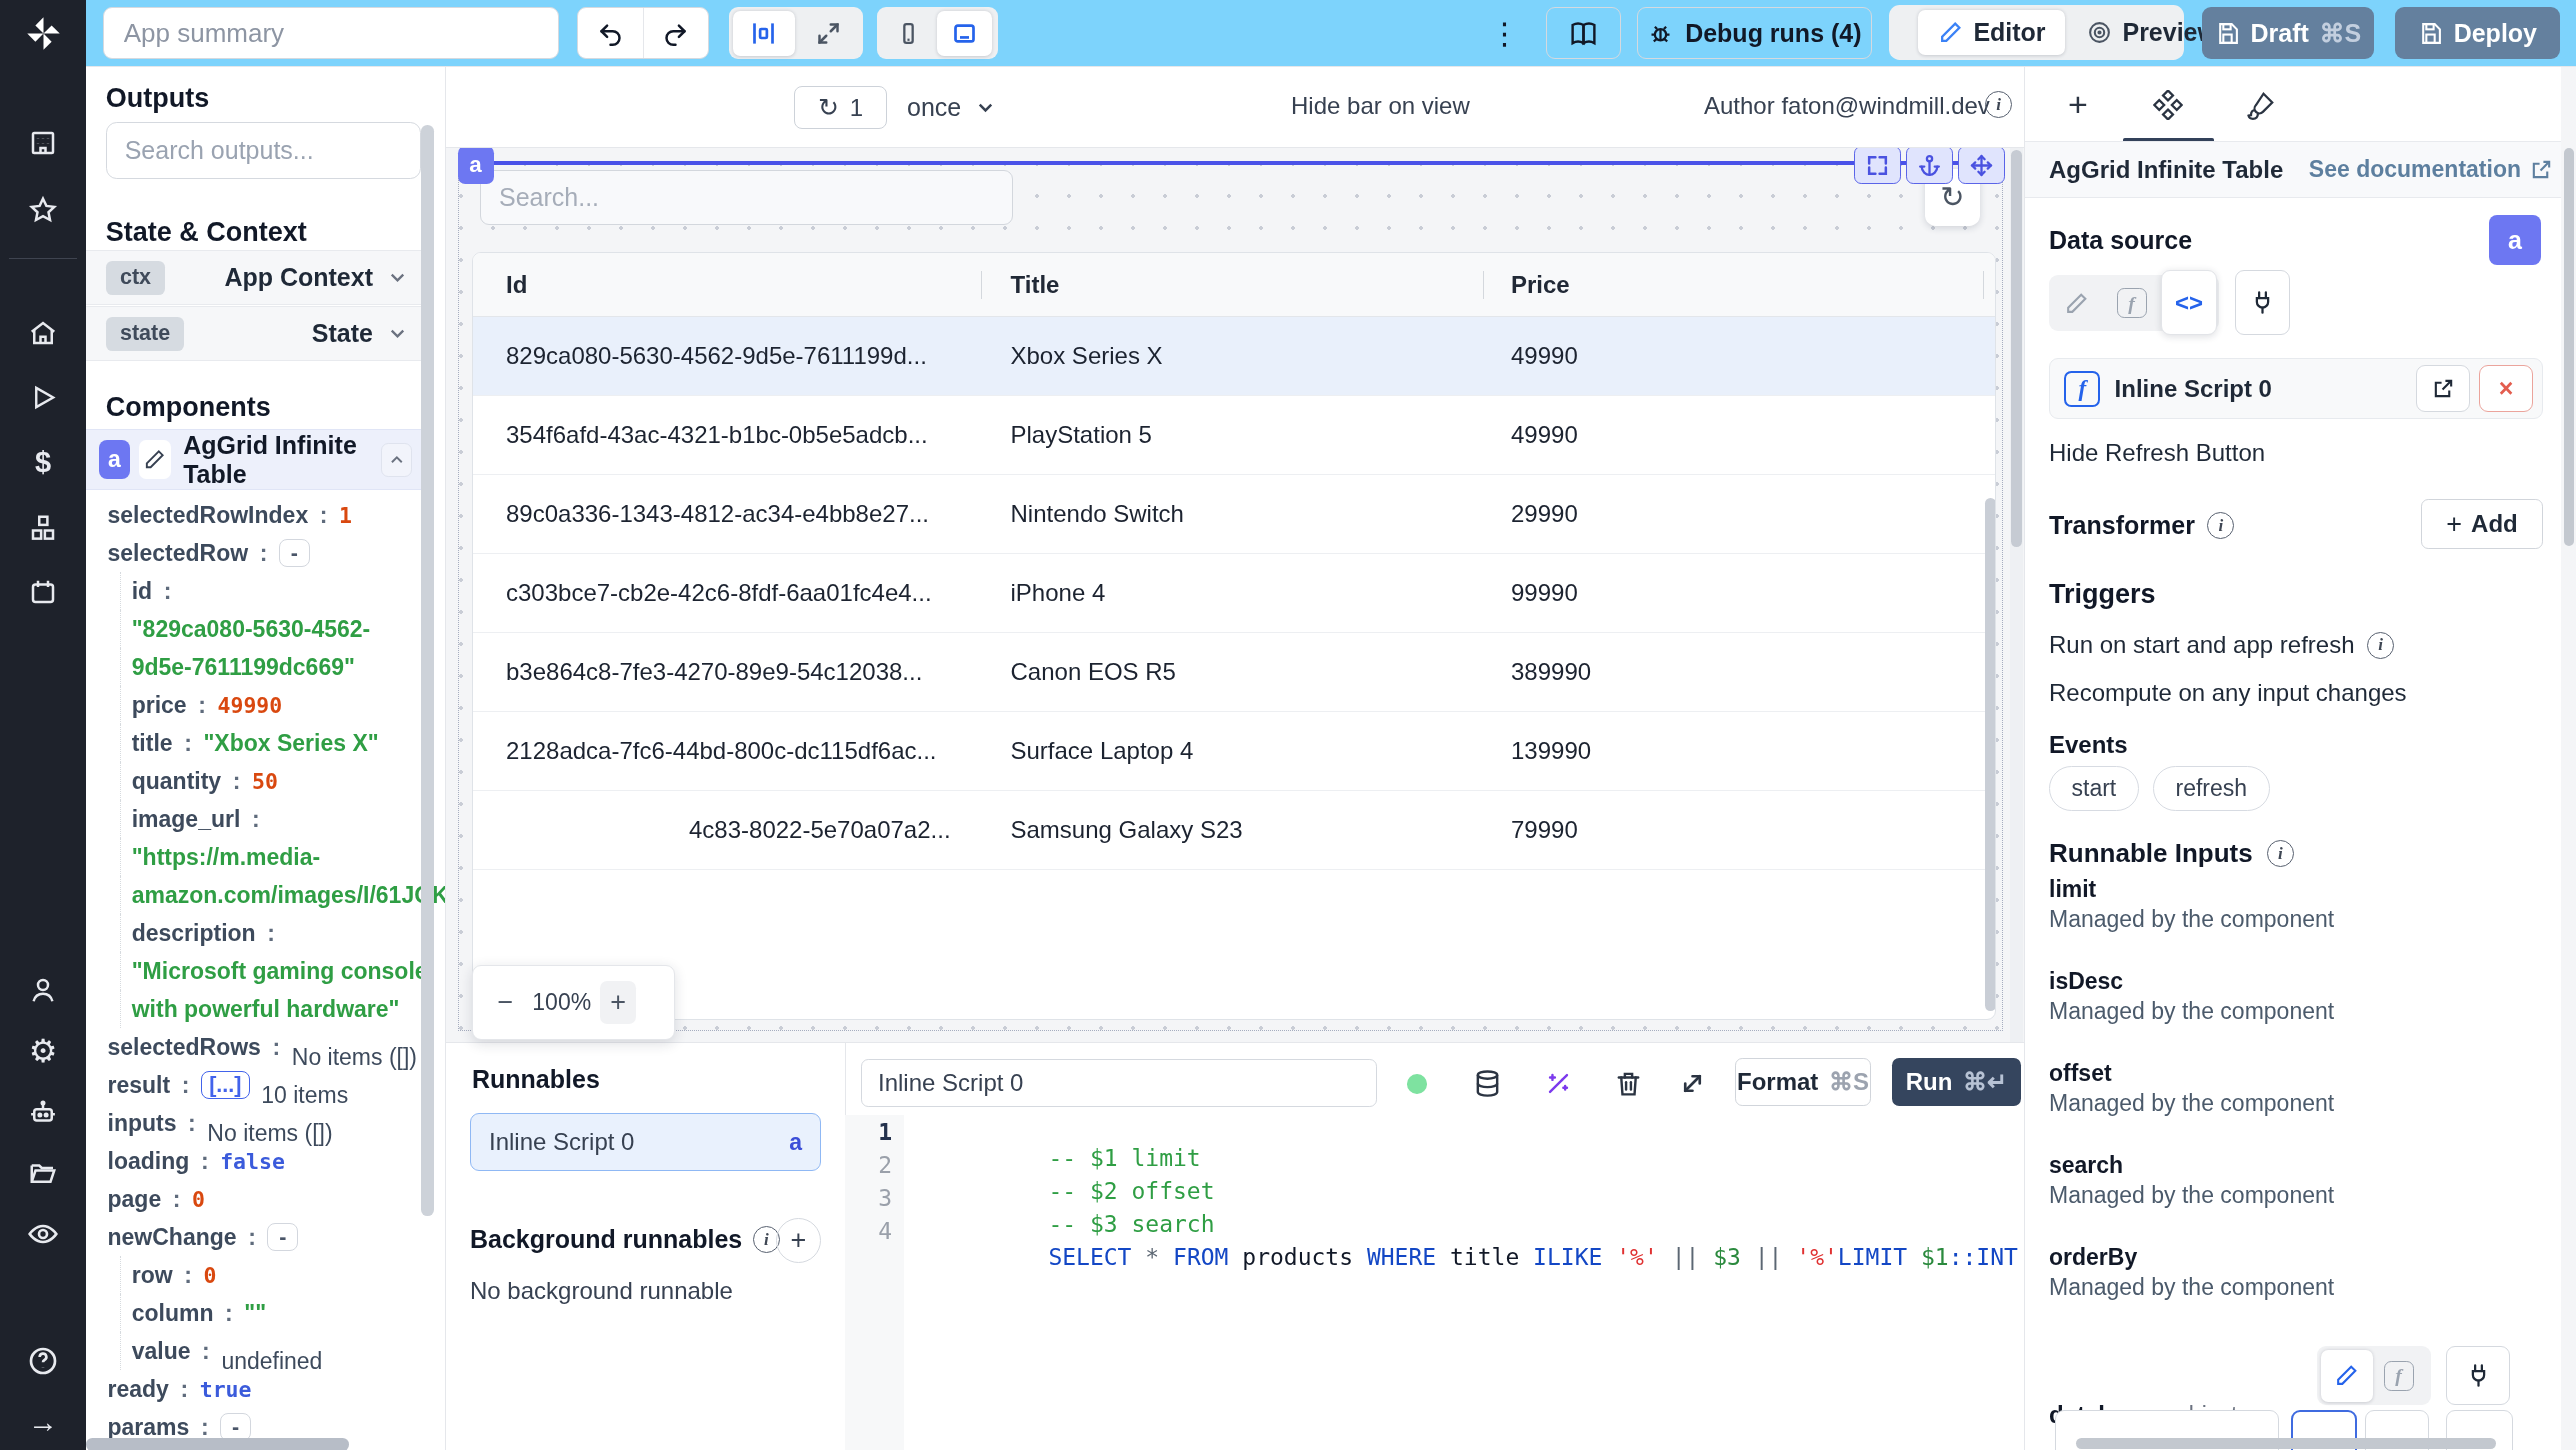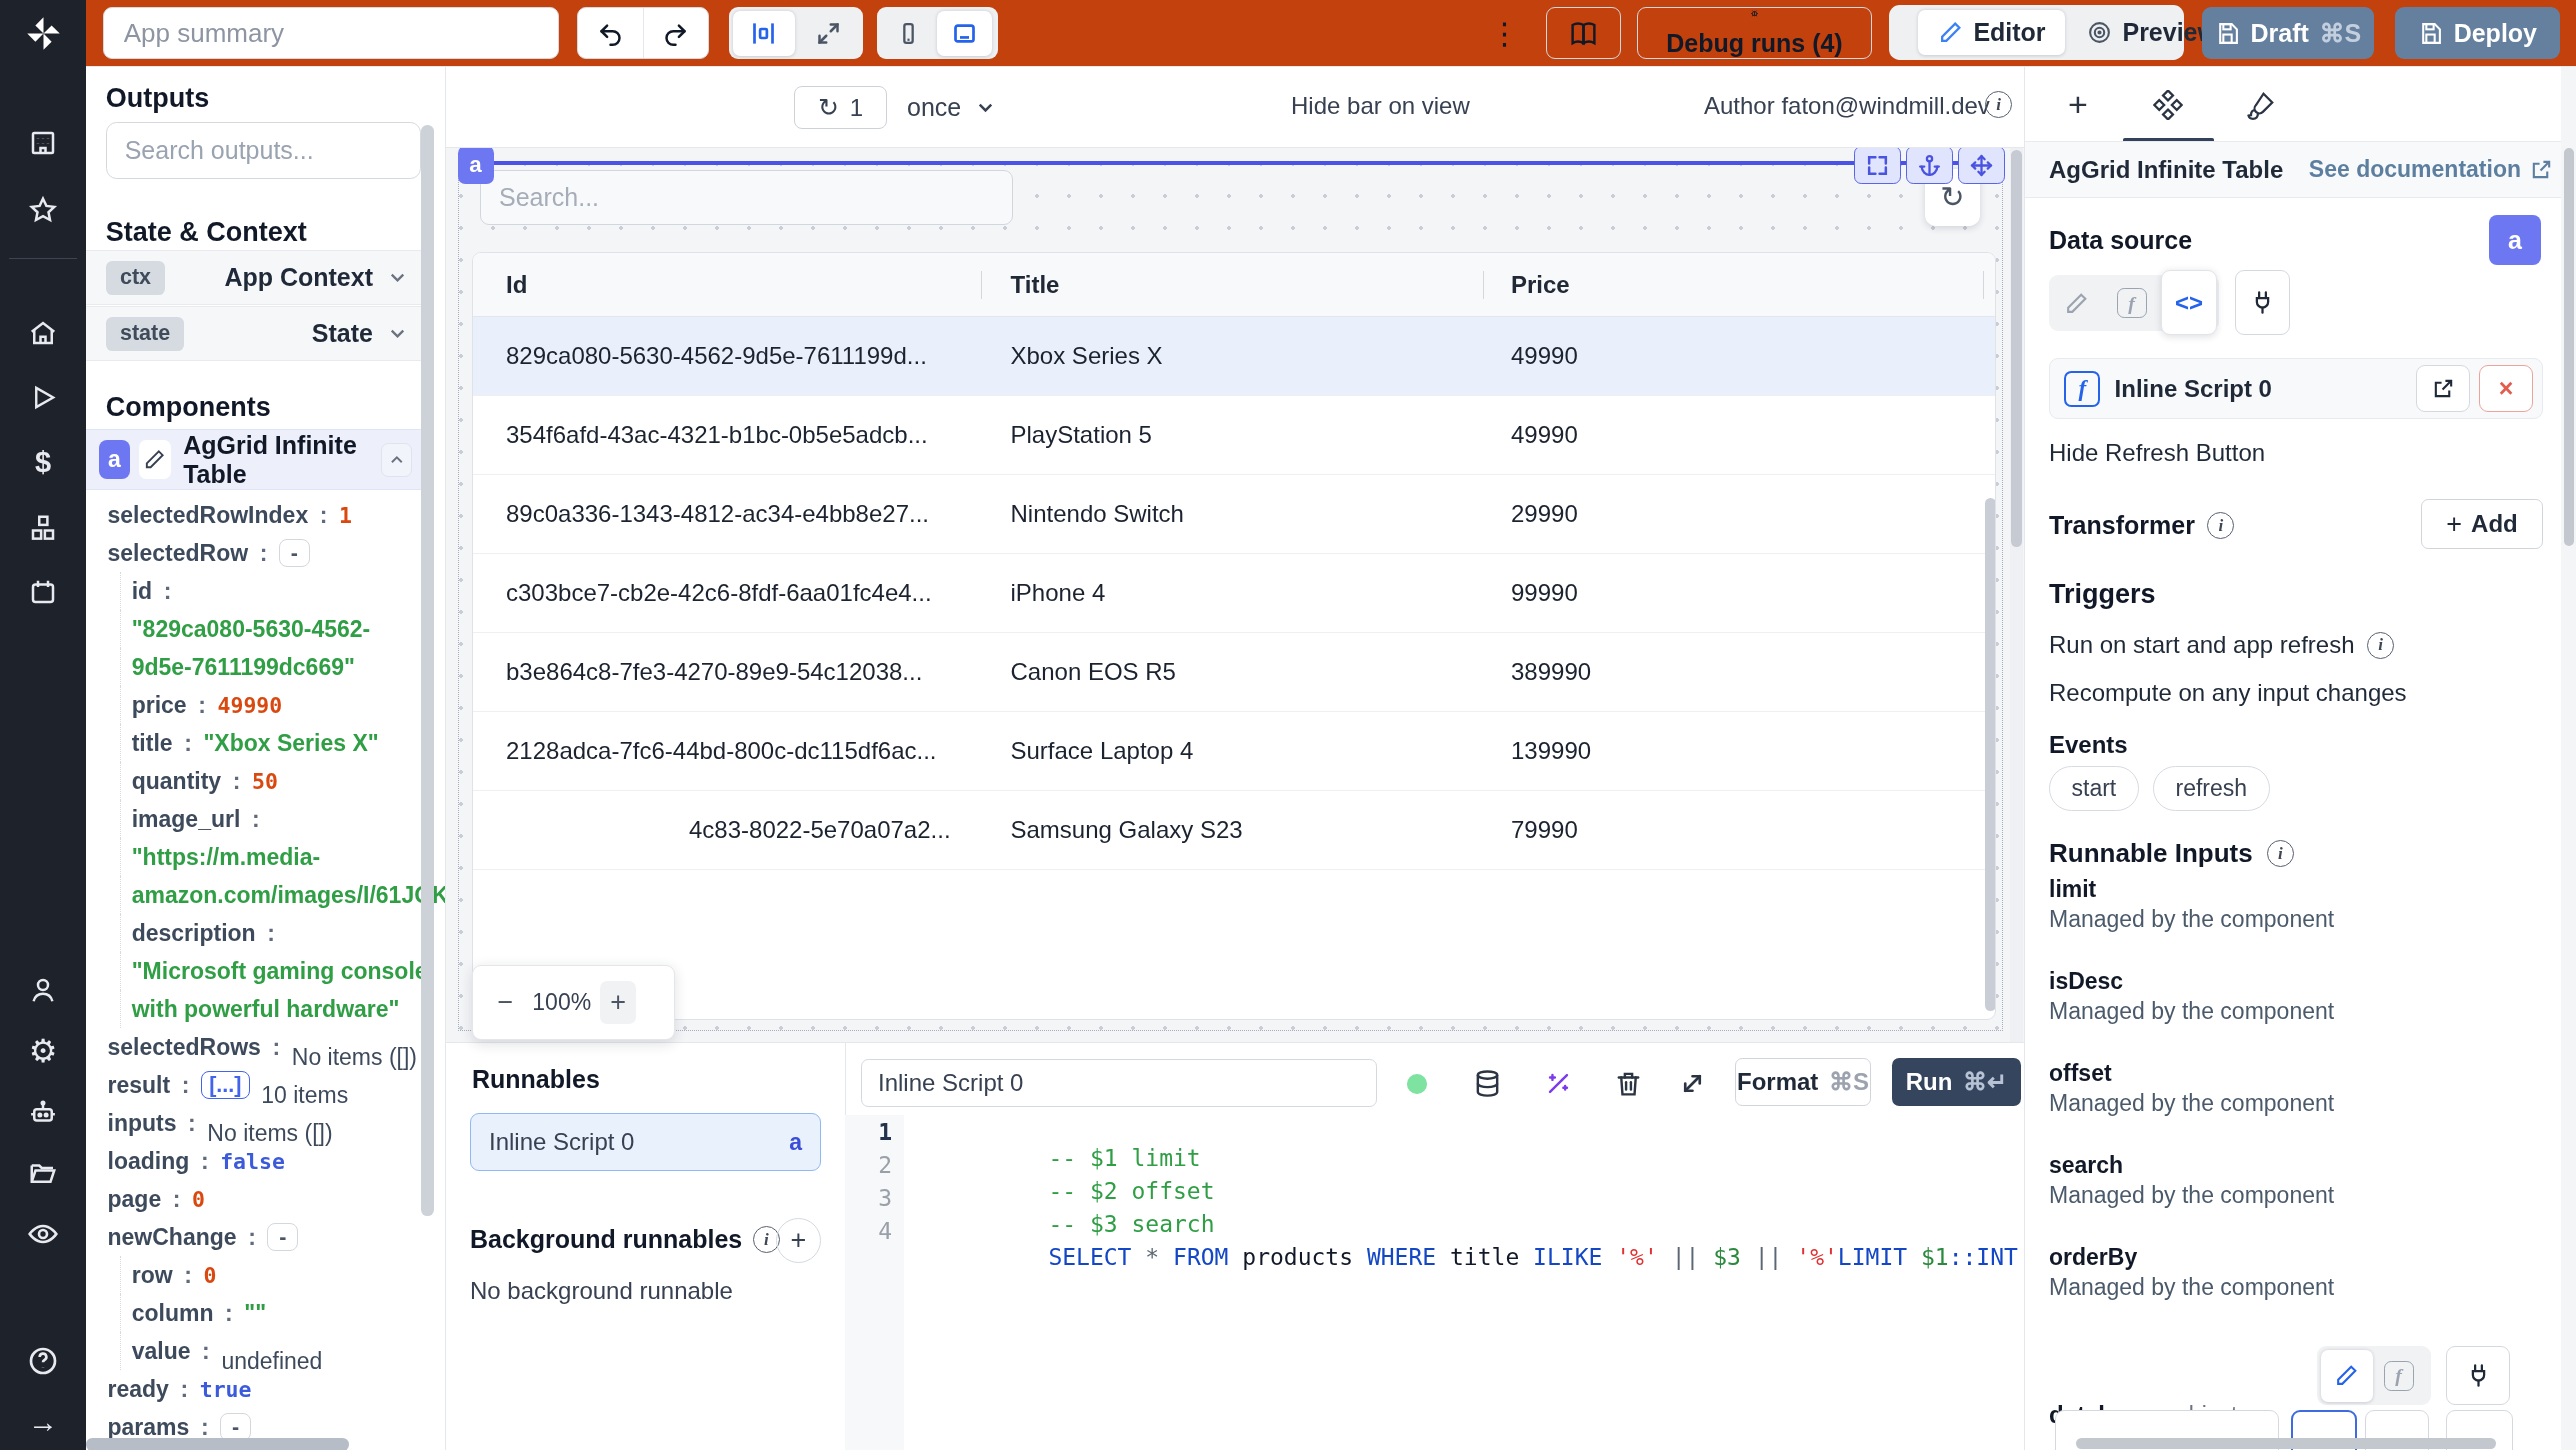--- a/index.html
+++ b/index.html
@@ -7,38 +7,38 @@
   body {
     width:2576px; height:1451px; position:relative;
     font-family:"Liberation Sans", sans-serif; background:#fff; color:#1f2937;
   }
   button { font-family:inherit; cursor:pointer; background:none; border:none; }
   input { font-family:inherit; outline:none; }
   span:empty { display:none; }
   svg { display:block; }
 
   
-  .topbar { position:absolute; left:0; top:0; width:2576px; height:67px; background:#c2410c; border-bottom:0.9px solid #e5e7eb; z-index:50; }
+  .topbar { position:absolute; left:0; top:0; width:2576px; height:67px; background:#7dd3fc; border-bottom:0.9px solid #e5e7eb; z-index:50; }
   .topbar > * { position:absolute; }
   .logo { left:0; top:0; width:86px; height:67px; background:#1e222b; display:flex; align-items:center; justify-content:center; }
   .summary-input { left:103px; top:7.2px; width:456px; height:52px; border:1.8px solid #d5d9df; border-radius:9px; padding:0 19.7px; font-size:26px; color:#374151; }
   .summary-input::placeholder { color:#8d95a3; }
   .pairgroup { left:577px; top:7.2px; width:132px; height:52px; border:1.3px solid #d5d9df; border-radius:9px; display:flex; overflow:hidden; background:#fff; }
   .pairgroup button { flex:1; display:flex; align-items:center; justify-content:center; color:#111827; }
   .pairgroup button + button { border-left:0.9px solid #e5e7eb; }
   .seg { background:#eef0f2; border-radius:9px; display:flex; align-items:center; padding:3.6px; gap:1.8px; }
   .seg button { border-radius:7.2px; display:flex; align-items:center; justify-content:center; gap:10.7px; color:#4b5563; height:45px; }
   .seg button.active { background:#fff; box-shadow:0 0.9px 3.6px rgba(20,30,50,.18); }
   .seg-align { left:729px; top:7.2px; width:134px; height:52px; }
   .seg-align button { width:63px; }
   .seg-device { left:877px; top:7.2px; width:121px; height:52px; }
   .seg-device button { width:55px; }
   .kebab { left:1485px; top:7.2px; width:39px; height:52px; font-size:30px; color:#111827; display:flex; align-items:center; justify-content:center; }
   .bookbtn { left:1546px; top:7.2px; width:75px; height:52px; border:1.3px solid #d5d9df; border-radius:9px; display:flex; align-items:center; justify-content:center; color:#111827; }
-  .debugbtn { left:1637px; top:7.2px; width:235px; height:52px; border:1.3px solid #d5d9df; border-radius:9px; display:flex; align-items:center; justify-content:center; gap:10.7px; font-size:25px; font-weight:600; color:#111827;flex-direction:column; }
+  .debugbtn { left:1637px; top:7.2px; width:235px; height:52px; border:1.3px solid #d5d9df; border-radius:9px; display:flex; align-items:center; justify-content:center; gap:10.7px; font-size:25px; font-weight:600; color:#111827; }
   .seg-mode { left:1889px; top:5.4px; width:295px; height:55px; border-radius:10.7px;padding-left:29px; }
   .seg-mode button { font-size:25px; font-weight:600; color:#1f2937; padding:0 19.7px; }
   .slatebtn { top:7.2px; height:52px; background:#64809e; border-radius:9px; color:#fff; display:flex; align-items:center; justify-content:center; gap:10.7px; font-size:25px; font-weight:700; }
   .draftbtn { left:2202px; width:172px; }
   .deploybtn { left:2395px; width:165px; }
   .kbd { color:#c3cfdf; font-weight:600; }
 
   
   .rail { position:absolute; left:0; top:67px; width:86px; height:1384px; background:#1e222b; z-index:40; }
   .ricon { position:absolute; left:0; width:86px; height:32px; display:flex; align-items:center; justify-content:center; color:#e8eaef; font-size:29px; }

